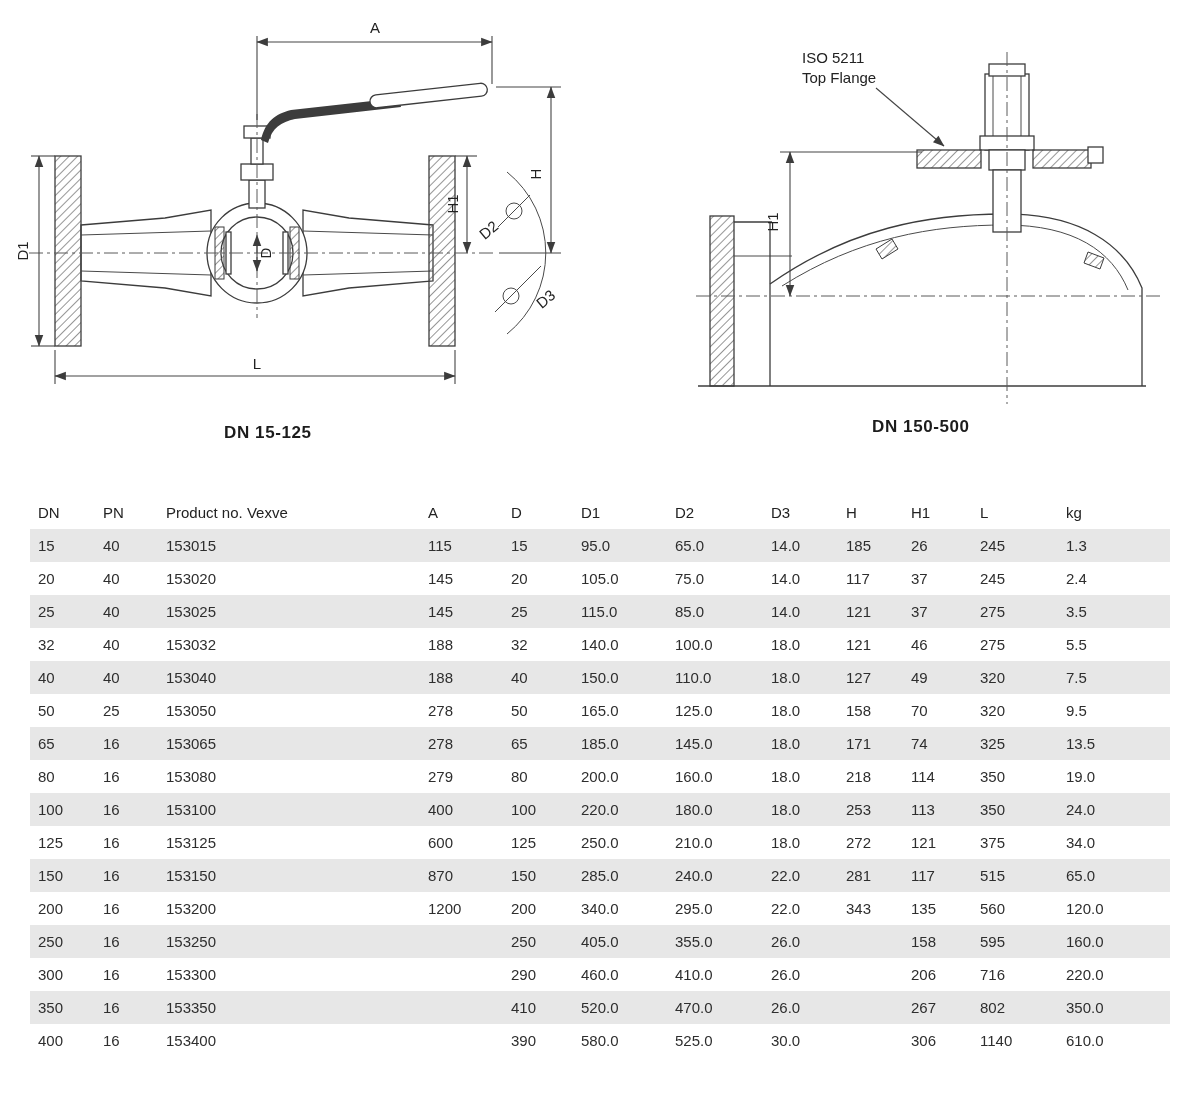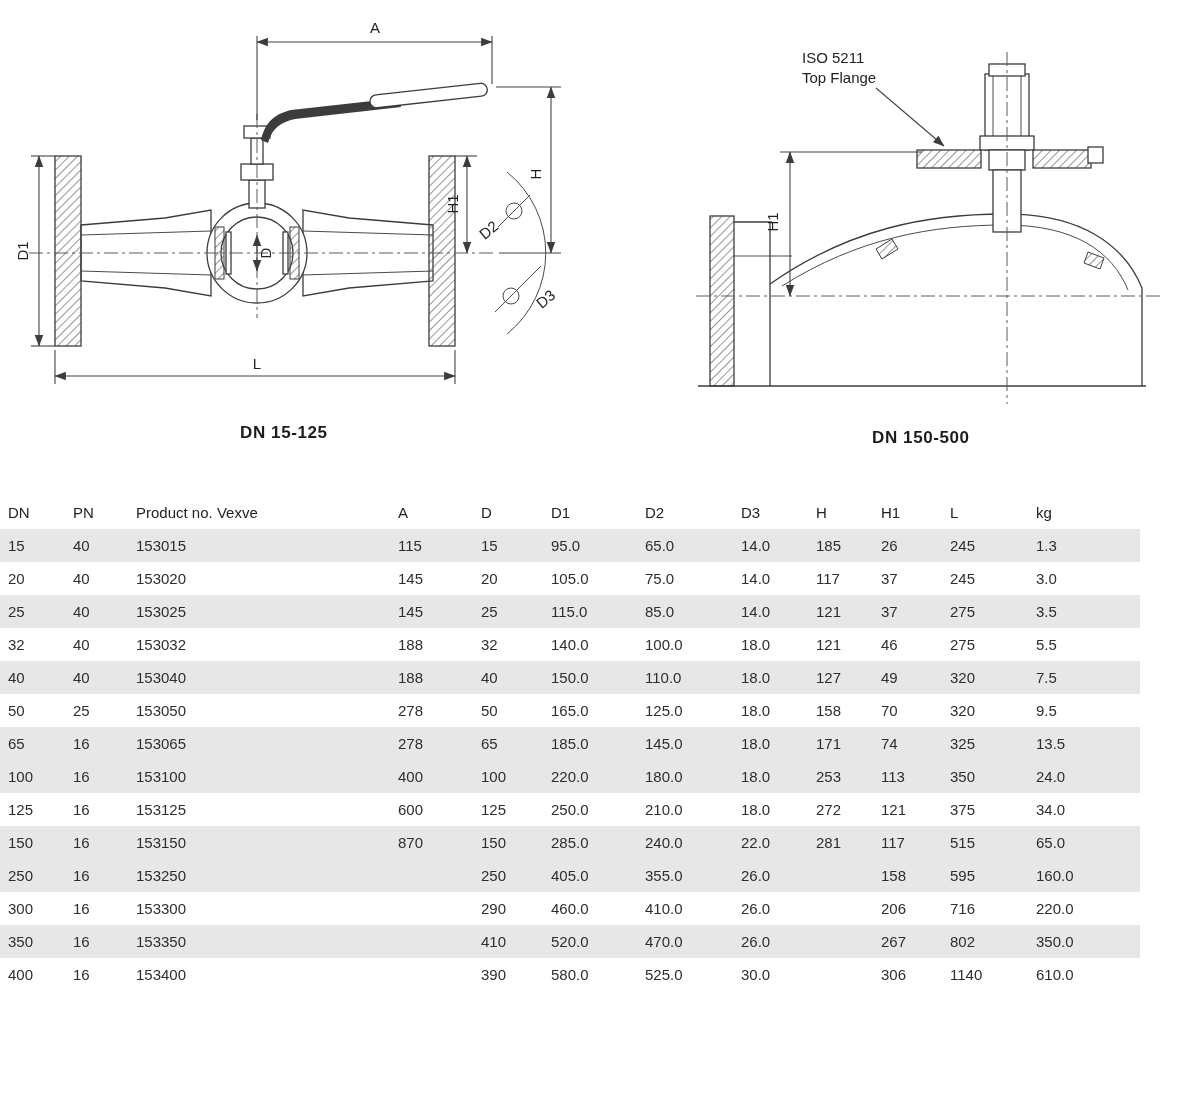--- a/index.html
+++ b/index.html
@@ -8,26 +8,26 @@
     width:1200px; height:1093px; position:relative; overflow:hidden;
     font-family:"Liberation Sans", sans-serif; color:#2b2b2b;
   }
   .drawings { position:relative; height:497px; }
   .svg-left  { position:absolute; left:15px; top:6px; }
   .svg-right { position:absolute; left:660px; top:6px; }
   .caption {
     position:absolute; font-weight:bold; font-size:17px;
     letter-spacing:0.6px; color:#1c1c1c; white-space:nowrap;
   }
-  .caption-left  { left:224px; top:423px;margin-left:16px; }
-  .caption-right { left:872px; top:428px; }
+  .caption-left  { left:224px; top:423px; }
+  .caption-right { left:872px; top:417px; }
 
   table {
     border-collapse:collapse; table-layout:fixed;
-    width:1140px; font-size:15px;
+    width:1140px; margin-left:30px; font-size:15px;
   }
   th {
     text-align:left; font-weight:400; color:#222222;
     padding:7px 8px 8px 8px; white-space:nowrap; overflow:hidden;
   }
   td {
     padding:8px 8px; color:#2e2e2e; white-space:nowrap; overflow:hidden;
   }
   tr.stripe { background:#e7e7e7;padding-left:7px; }
 
@@ -259,21 +259,21 @@
           <td>40</td>
           <td>153020</td>
           <td>145</td>
           <td>20</td>
           <td>105.0</td>
           <td>75.0</td>
           <td>14.0</td>
           <td>117</td>
           <td>37</td>
           <td>245</td>
-          <td>3.0</td>
+          <td>2.4</td>
         </tr>
         <tr class="stripe">
           <td>25</td>
           <td>40</td>
           <td>153025</td>
           <td>145</td>
           <td>25</td>
           <td>115.0</td>
           <td>85.0</td>
           <td>14.0</td>
@@ -331,20 +331,34 @@
           <td>278</td>
           <td>65</td>
           <td>185.0</td>
           <td>145.0</td>
           <td>18.0</td>
           <td>171</td>
           <td>74</td>
           <td>325</td>
           <td>13.5</td>
         </tr>
+        <tr>
+          <td>80</td>
+          <td>16</td>
+          <td>153080</td>
+          <td>279</td>
+          <td>80</td>
+          <td>200.0</td>
+          <td>160.0</td>
+          <td>18.0</td>
+          <td>218</td>
+          <td>114</td>
+          <td>350</td>
+          <td>19.0</td>
+        </tr>
         <tr class="stripe">
           <td>100</td>
           <td>16</td>
           <td>153100</td>
           <td>400</td>
           <td>100</td>
           <td>220.0</td>
           <td>180.0</td>
           <td>18.0</td>
           <td>253</td>
@@ -373,20 +387,34 @@
           <td>870</td>
           <td>150</td>
           <td>285.0</td>
           <td>240.0</td>
           <td>22.0</td>
           <td>281</td>
           <td>117</td>
           <td>515</td>
           <td>65.0</td>
         </tr>
+        <tr>
+          <td>200</td>
+          <td>16</td>
+          <td>153200</td>
+          <td>1200</td>
+          <td>200</td>
+          <td>340.0</td>
+          <td>295.0</td>
+          <td>22.0</td>
+          <td>343</td>
+          <td>135</td>
+          <td>560</td>
+          <td>120.0</td>
+        </tr>
         <tr class="stripe">
           <td>250</td>
           <td>16</td>
           <td>153250</td>
           <td></td>
           <td>250</td>
           <td>405.0</td>
           <td>355.0</td>
           <td>26.0</td>
           <td></td>

